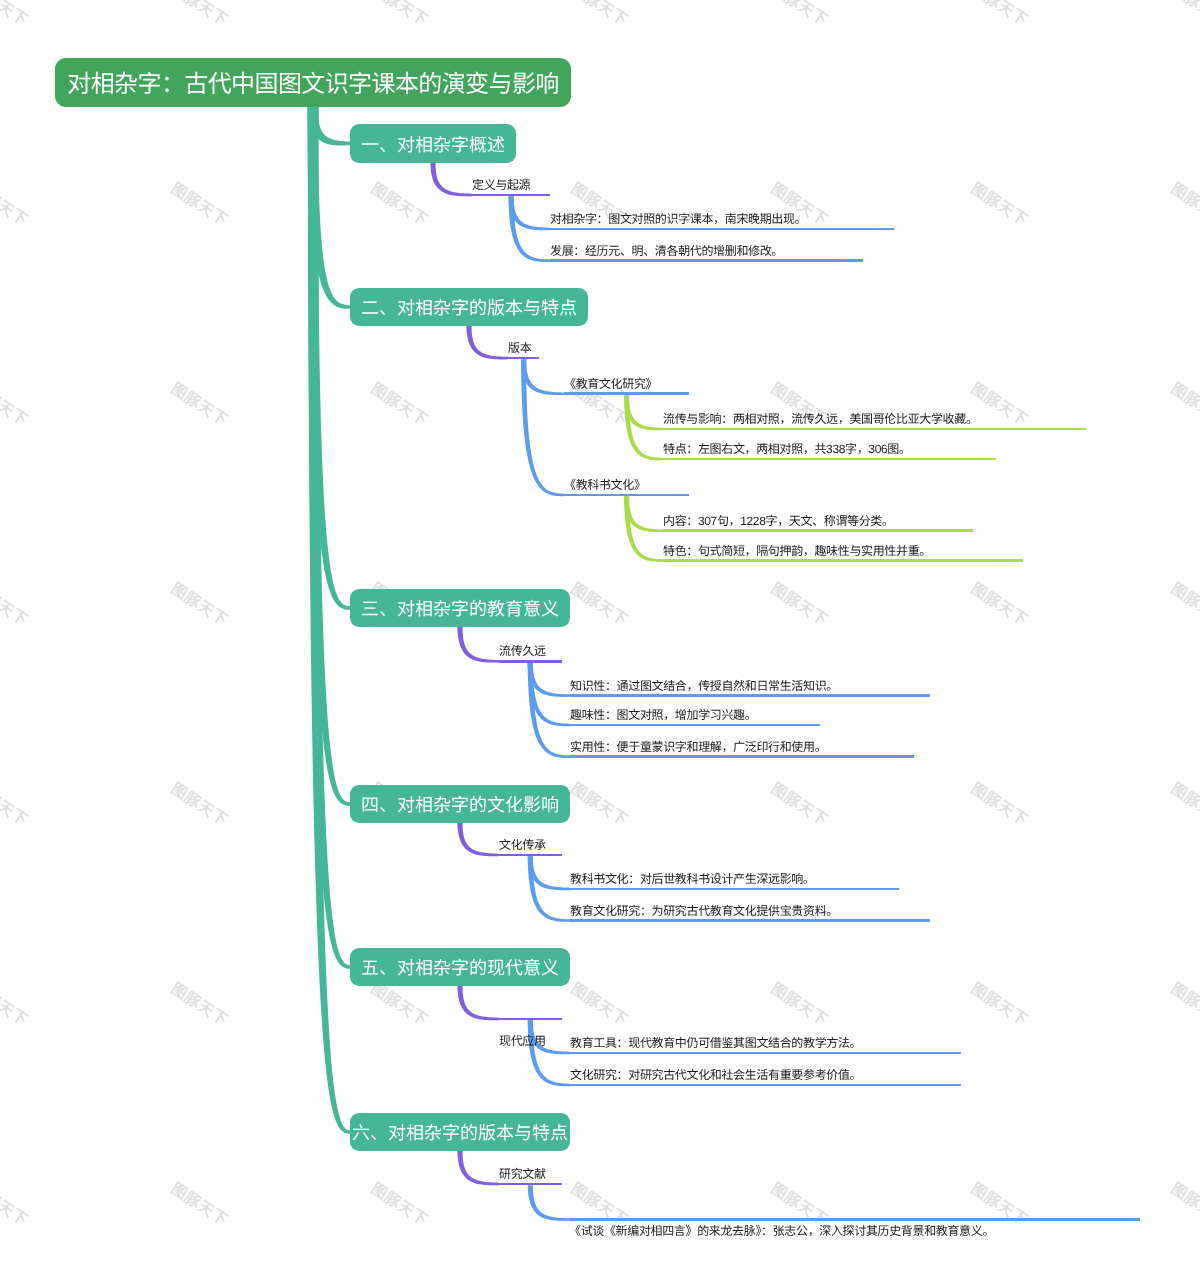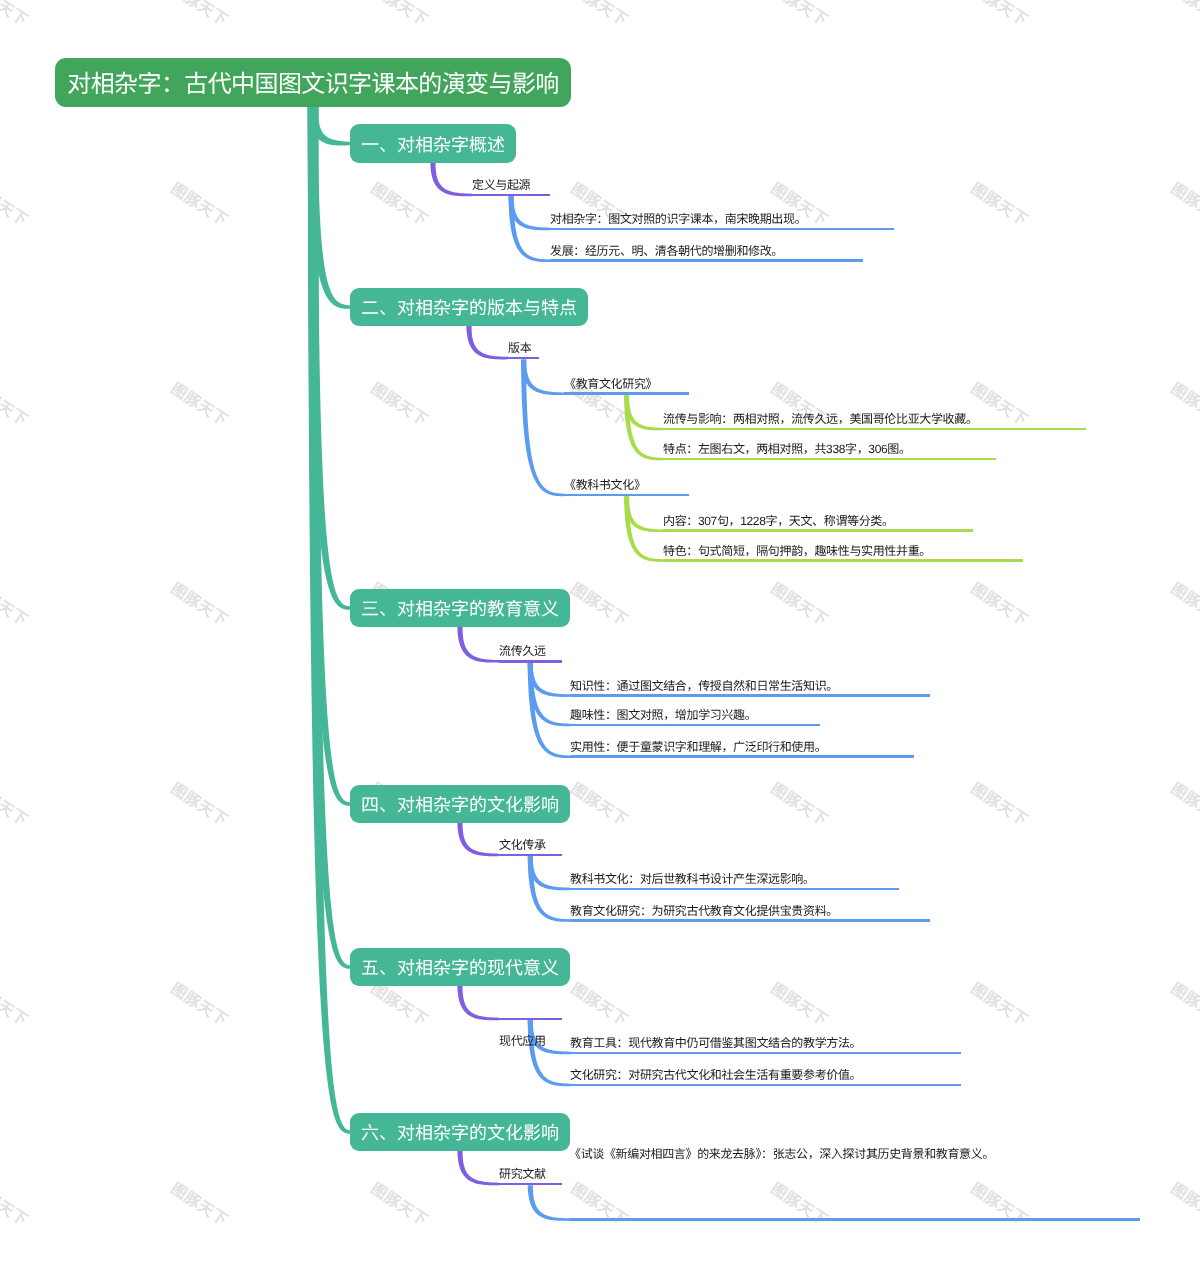--- a/index.html
+++ b/index.html
@@ -159,20 +159,20 @@
       <div class="node lvl1-node" style="left: 350px; top: 948px; width: 220px; height: 38px; background: rgb(69, 183, 150);">
         <span>五、对相杂字的现代意义</span>
       </div>
       <div class="leaf" style="left: 499px; top: 1003px; margin-top: 32px;">现代应用</div>
       <div style="position: absolute; left: 499px; top: 1017.6px; width: 62.6094px; height: 2.6px; background: rgb(127, 95, 224);"></div>
       <div class="leaf" style="left: 570px; top: 1037px;">教育工具：现代教育中仍可借鉴其图文结合的教学方法。</div>
       <div style="position: absolute; left: 570px; top: 1051.6px; width: 391.266px; height: 2.6px; background: rgb(91, 155, 240);"></div>
       <div class="leaf" style="left: 570px; top: 1069px;">文化研究：对研究古代文化和社会生活有重要参考价值。</div>
       <div style="position: absolute; left: 570px; top: 1083.6px; width: 391.266px; height: 2.6px; background: rgb(91, 155, 240);"></div>
       <div class="node lvl1-node" style="left: 350px; top: 1113px; width: 220px; height: 38px; background: rgb(69, 183, 150);">
-        <span>六、对相杂字的文化影响</span>
+        <span>六、对相杂字的版本与特点</span>
       </div>
       <div class="leaf" style="left: 499px; top: 1168px; text-align: center;">研究文献</div>
       <div style="position: absolute; left: 499px; top: 1182.6px; width: 62.6094px; height: 2.6px; background: rgb(127, 95, 224);"></div>
-      <div class="leaf" style="left: 569px; top: 1148px;">《试谈《新编对相四言》的来龙去脉》：张志公，深入探讨其历史背景和教育意义。</div>
+      <div class="leaf" style="left: 569px; top: 1225px;">《试谈《新编对相四言》的来龙去脉》：张志公，深入探讨其历史背景和教育意义。</div>
       <div style="position: absolute; left: 569px; top: 1218.2px; width: 571.062px; height: 2.6px; background: rgb(91, 155, 240);"></div>
     </div>
 </div>
 
 </body></html>

